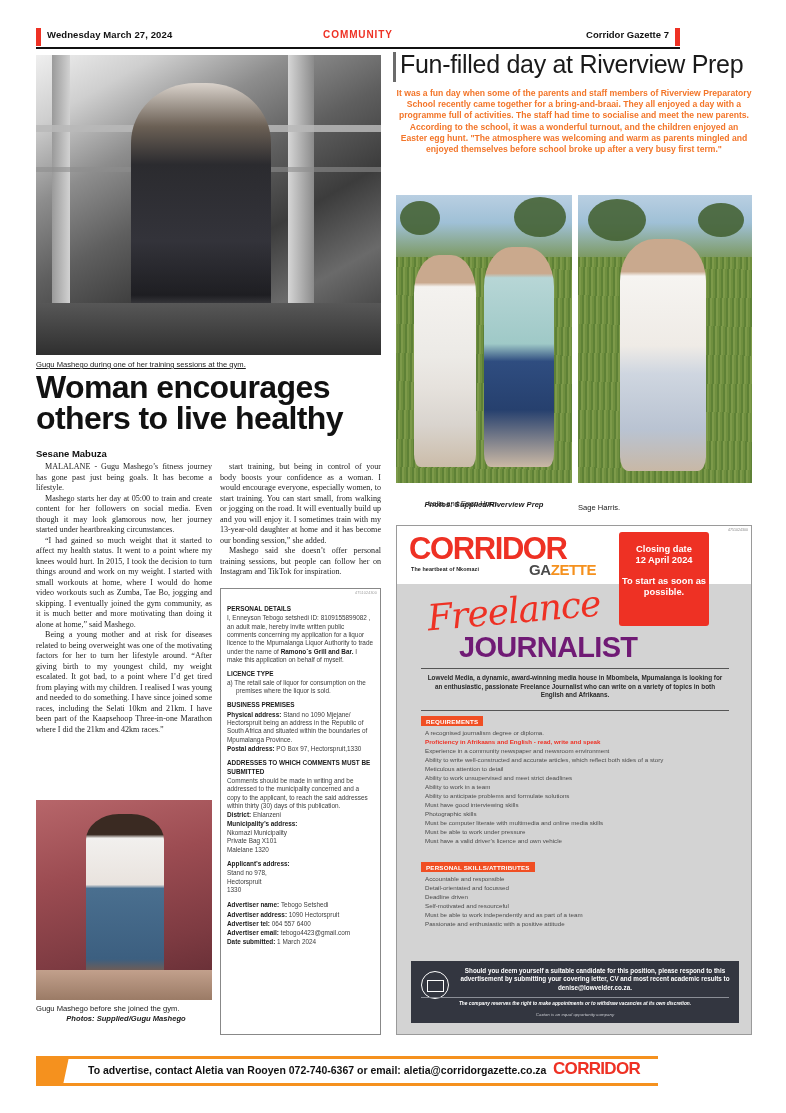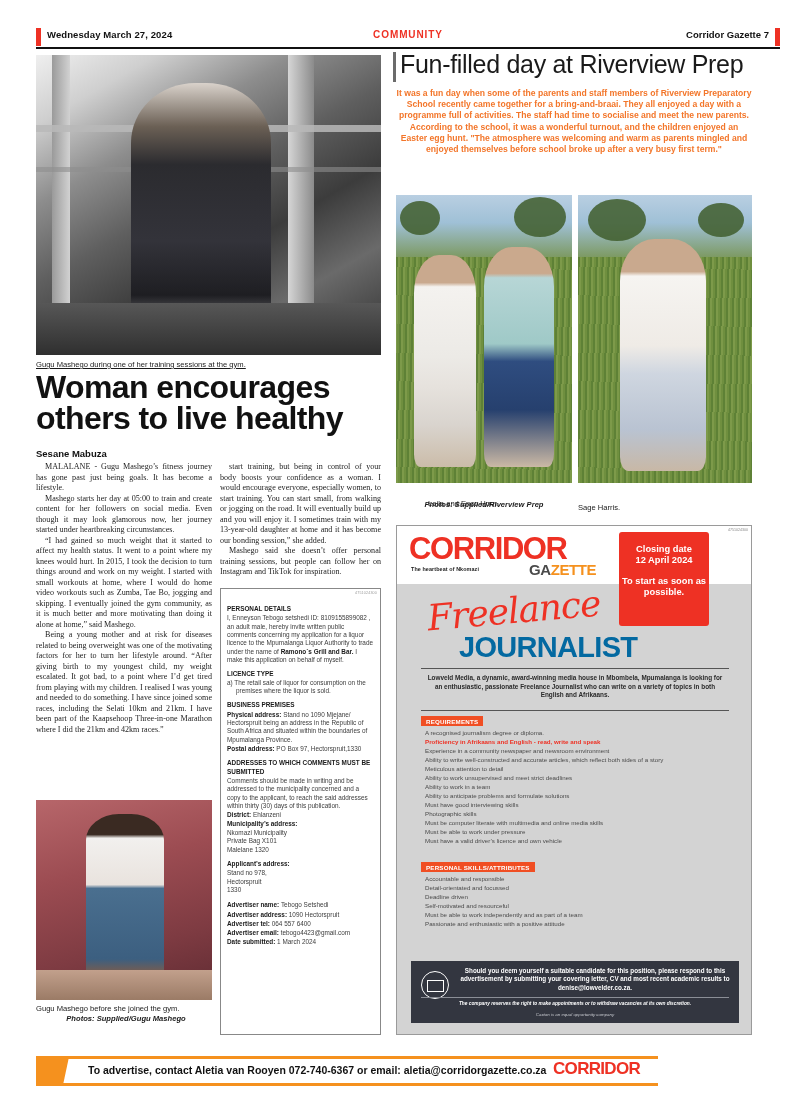--- a/index.html
+++ b/index.html
@@ -1,20 +1,20 @@
 <!DOCTYPE html>
 <html><head>
 <meta charset="utf-8">
 <style>
   html,body{margin:0;padding:0;background:#ffffff;}
   body{width:786px;height:1113px;position:relative;font-family:"Liberation Sans",sans-serif;color:#1a1a1a;overflow:hidden;}
   .page{position:absolute;left:0;top:0;width:786px;height:1113px;background:#fff;}
 
   
-  .masthead{position:absolute;left:36px;top:28px;width:744px;height:22px;}
+  .masthead{position:absolute;left:36px;top:28px;width:644px;height:22px;}
   .mh-tick{position:absolute;top:0;width:5px;height:18px;background:#ee3124;}
   .mh-tick.l{left:0;} .mh-tick.r{right:0;}
   .mh-date{position:absolute;left:11px;top:1px;font-size:9.5px;font-weight:bold;letter-spacing:.1px;color:#111;}
   .mh-section{position:absolute;left:0;right:0;top:1px;text-align:center;font-size:10px;font-weight:bold;color:#ee3124;letter-spacing:.9px;}
   .mh-right{position:absolute;right:11px;top:1px;font-size:9.5px;font-weight:bold;color:#111;}
   .mh-rule{position:absolute;left:0;right:0;top:19px;height:1.5px;background:#111;}
 
   
   .photo{position:absolute;overflow:hidden;background:#6d6d6d;}
   .photo .ph-inner{position:absolute;inset:0;}
@@ -83,21 +83,21 @@
   .ad{position:absolute;left:396px;top:525px;width:356px;height:510px;background:#d3d3d3;border:1px solid #9a9a9a;box-sizing:border-box;overflow:hidden;}
   .ad-code{position:absolute;right:3px;top:2px;font-size:3.6px;color:#888;}
   .ad-white{position:absolute;left:0;top:0;width:356px;height:58px;background:#fff;}
   .ad-logo{position:absolute;left:12px;top:7px;font-size:31px;font-weight:bold;color:#ee3124;letter-spacing:-1.4px;font-family:"Liberation Sans",sans-serif;line-height:1;}
   .ad-logo-sub{position:absolute;left:14px;top:40px;font-size:5.4px;font-weight:bold;color:#222;letter-spacing:.1px;}
   .ad-logo-gaz{position:absolute;left:132px;top:36px;font-size:15px;font-weight:bold;letter-spacing:-.4px;line-height:1;}
   .ad-logo-gaz .g{color:#4a4a4a;} .ad-logo-gaz .o{color:#f5911e;}
   .ad-close{position:absolute;left:222px;top:6px;width:90px;height:94px;background:#ee3124;color:#fff;text-align:center;font-size:9.3px;font-weight:bold;line-height:1.2;padding-top:12px;box-sizing:border-box;border-radius:3px;}
   .ad-close .sp{display:block;margin-top:10px;}
   .ad-free{position:absolute;left:30px;top:64px;font-family:"DejaVu Serif",serif;font-style:italic;font-size:36px;color:#ee3124;letter-spacing:-1px;transform:rotate(-5deg);}
-  .ad-job{position:absolute;left:62px;top:105px;font-size:29px;font-weight:bold;color:#0369a1;letter-spacing:-.7px;}
+  .ad-job{position:absolute;left:62px;top:105px;font-size:29px;font-weight:bold;color:#701a75;letter-spacing:-.7px;}
   .ad-rule{position:absolute;left:24px;width:308px;height:1.2px;background:#555;}
   .ad-blurb{position:absolute;left:28px;top:148px;width:300px;text-align:center;font-size:6.4px;font-weight:bold;line-height:1.34;color:#2a2a2a;}
   .ad-tag{position:absolute;left:24px;background:#f04e23;color:#fff;font-size:6.2px;font-weight:bold;padding:1.5px 5px;letter-spacing:.2px;}
   .ad-list{position:absolute;left:28px;width:308px;font-size:6.2px;line-height:1.45;color:#4a4a4a;}
   .ad-list div{padding-left:9px;text-indent:-9px;}
   .ad-list div.hl{color:#ee3124;font-weight:bold;}
   .ad-foot{position:absolute;left:14px;top:435px;width:328px;height:62px;background:#333640;color:#fff;box-sizing:border-box;}
   .ad-foot-txt{position:absolute;left:48px;top:6px;width:272px;text-align:center;font-size:6.3px;font-weight:bold;line-height:1.32;}
   .ad-env{position:absolute;left:10px;top:10px;width:26px;height:26px;border:1.2px solid #fff;border-radius:50%;}
   .ad-env:after{content:"";position:absolute;left:5px;top:8px;width:15px;height:10px;border:1px solid #fff;}

